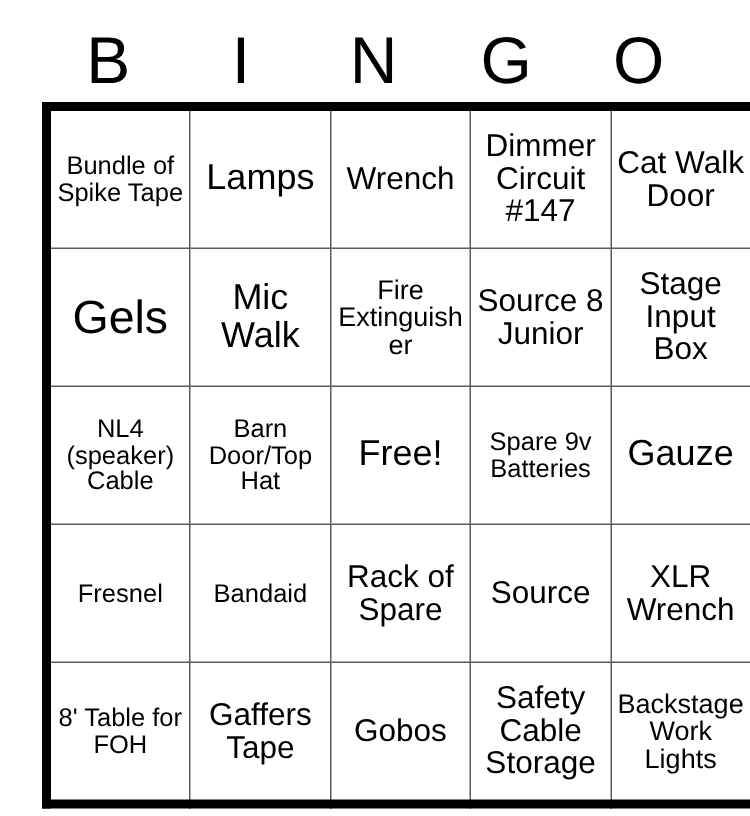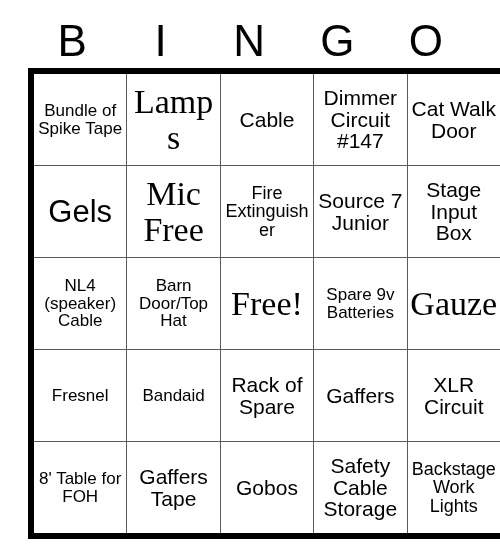--- a/index.html
+++ b/index.html
@@ -51,21 +51,21 @@
     vertical-align: middle;
     overflow: hidden;
     word-wrap: break-word;
   }
   .cell-text {
     display: block;
     line-height: 1.03;
     color: #000000;
   }
   .sz-xl  { font-size: 31px; text-align: center; }
-  .sz-lg  { font-size: 34px; font-family: Liberation Serif, serif; }
+  .sz-lg  { font-size: 24px; }
   .sz-md  { font-size: 21px; }
   .sz-sm  { font-size: 17px; }
   .sz-xs  { font-size: 18px; }
 </style>
 </head>
 <body>
 
 <div id="card">
 
   <div id="header-row">
@@ -79,41 +79,41 @@
   <table id="grid">
     <tbody>
         <tr>
           <td>
             <span class="cell-text sz-sm">Bundle of Spike Tape</span>
           </td>
           <td>
             <span class="cell-text sz-lg">Lamps</span>
           </td>
           <td>
-            <span class="cell-text sz-md">Cable</span>
+            <span class="cell-text sz-md">Wrench</span>
           </td>
           <td>
             <span class="cell-text sz-md">Dimmer Circuit #147</span>
           </td>
           <td>
             <span class="cell-text sz-md">Cat Walk Door</span>
           </td>
         </tr>
         <tr>
           <td>
             <span class="cell-text sz-xl">Gels</span>
           </td>
           <td>
-            <span class="cell-text sz-lg">Mic Free</span>
+            <span class="cell-text sz-lg">Mic Walk</span>
           </td>
           <td>
             <span class="cell-text sz-xs">Fire Extinguisher</span>
           </td>
           <td>
-            <span class="cell-text sz-md">Source 7 Junior</span>
+            <span class="cell-text sz-md">Source 8 Junior</span>
           </td>
           <td>
             <span class="cell-text sz-md">Stage Input Box</span>
           </td>
         </tr>
         <tr>
           <td>
             <span class="cell-text sz-sm">NL4 (speaker) Cable</span>
           </td>
           <td>
@@ -133,24 +133,24 @@
           <td>
             <span class="cell-text sz-sm">Fresnel</span>
           </td>
           <td>
             <span class="cell-text sz-sm">Bandaid</span>
           </td>
           <td>
             <span class="cell-text sz-md">Rack of Spare</span>
           </td>
           <td>
-            <span class="cell-text sz-md">Gaffers</span>
+            <span class="cell-text sz-md">Source</span>
           </td>
           <td>
-            <span class="cell-text sz-md">XLR Circuit</span>
+            <span class="cell-text sz-md">XLR Wrench</span>
           </td>
         </tr>
         <tr>
           <td>
             <span class="cell-text sz-sm">8' Table for FOH</span>
           </td>
           <td>
             <span class="cell-text sz-md">Gaffers Tape</span>
           </td>
           <td>

